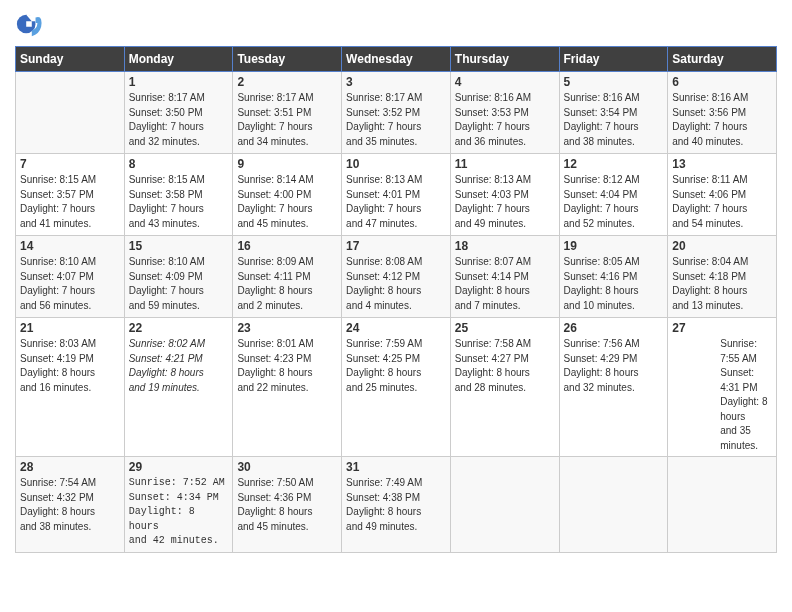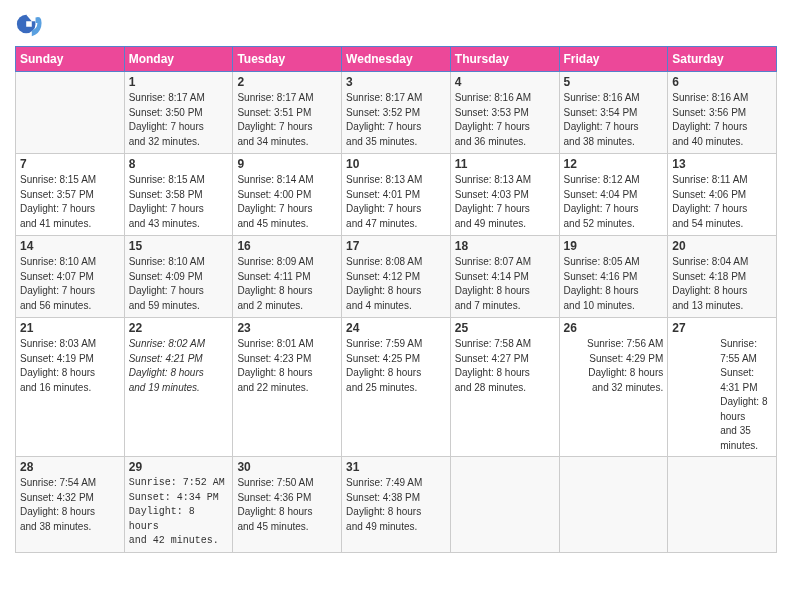--- a/index.html
+++ b/index.html
@@ -52,21 +52,21 @@
     .calendar-subtitle {
       font-size: 14px;
       color: #444;
     }
     table {
       width: 100%;
       border-collapse: collapse;
       table-layout: fixed;
     }
     thead tr th {
-      background-color: #ec4899;
+      background-color: #404040;
       color: #fff;
       font-size: 12px;
       font-weight: bold;
       padding: 5px 4px;
       text-align: left;
       border: 1px solid #5580cc;
     }
     tbody tr td {
       border: 1px solid #ccc;
       vertical-align: top;
@@ -309,21 +309,21 @@
           </td>
           <td>
             <span class="day-number">25</span>
             <div class="day-detail" style="white-space: pre-line;">Sunrise: 7:58 AM
 Sunset: 4:27 PM
 Daylight: 8 hours
 and 28 minutes.</div>
           </td>
           <td>
             <span class="day-number">26</span>
-            <div class="day-detail" style="white-space: pre-line; text-align: right;">Sunrise: 7:56 AM
+            <div class="day-detail" style="white-space: pre-line;">Sunrise: 7:56 AM
 Sunset: 4:29 PM
 Daylight: 8 hours
 and 32 minutes.</div>
           </td>
           <td>
             <span class="day-number">27</span>
             <div class="day-detail" style="white-space: pre-line; margin-left: 48px;">Sunrise: 7:55 AM
 Sunset: 4:31 PM
 Daylight: 8 hours
 and 35 minutes.</div>

